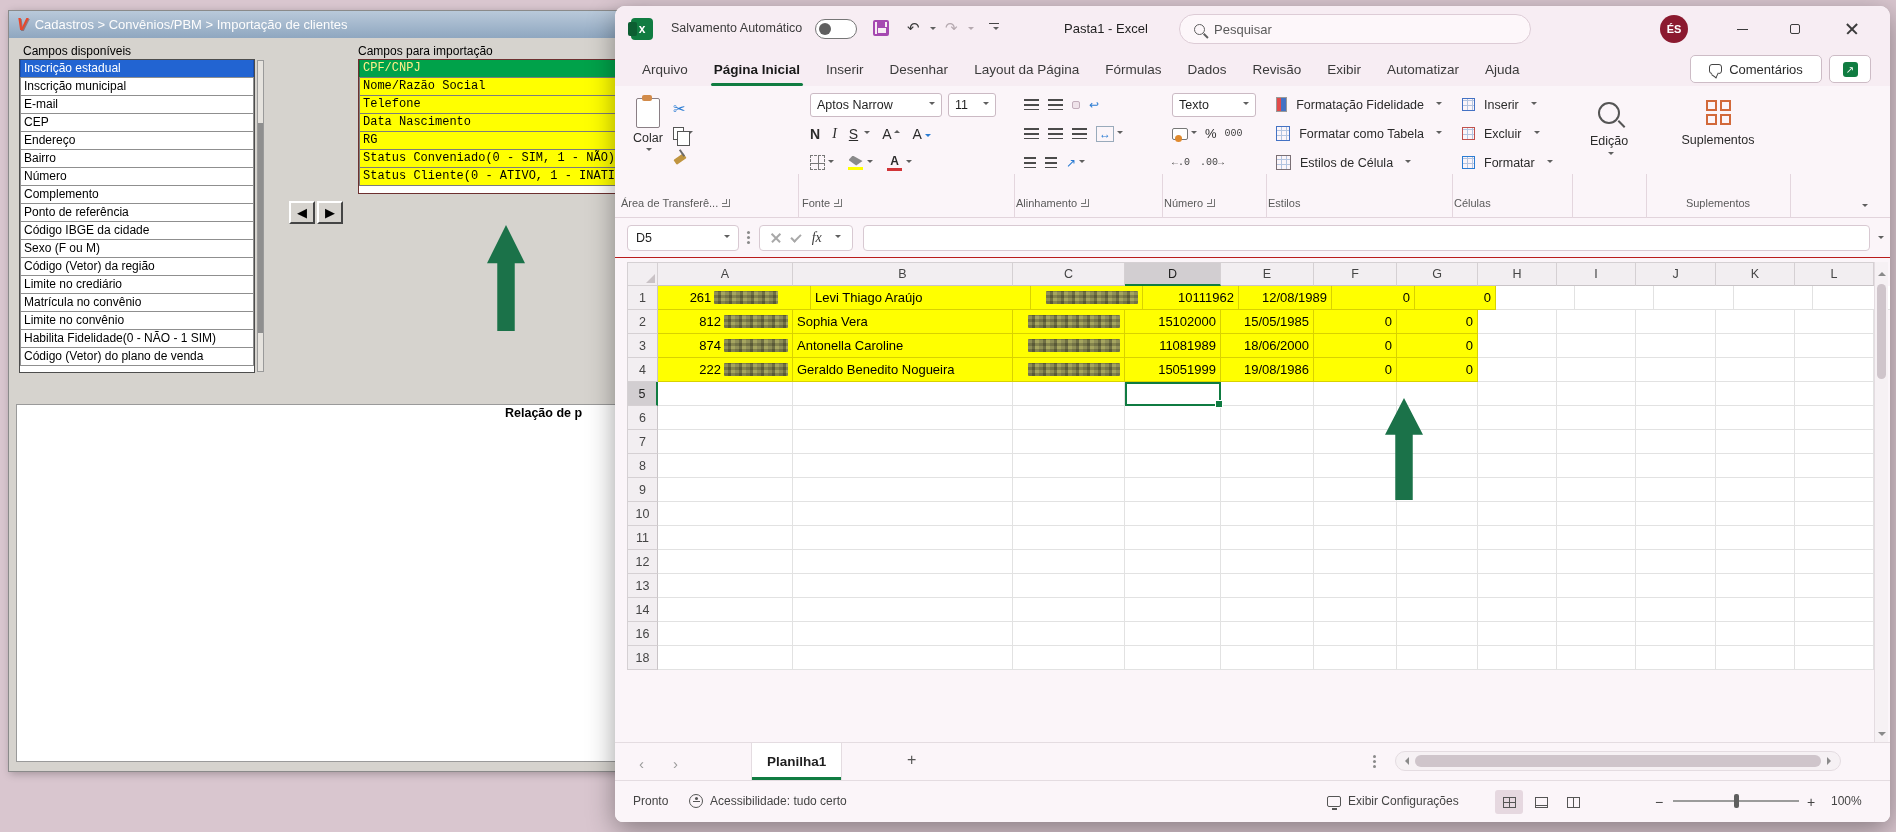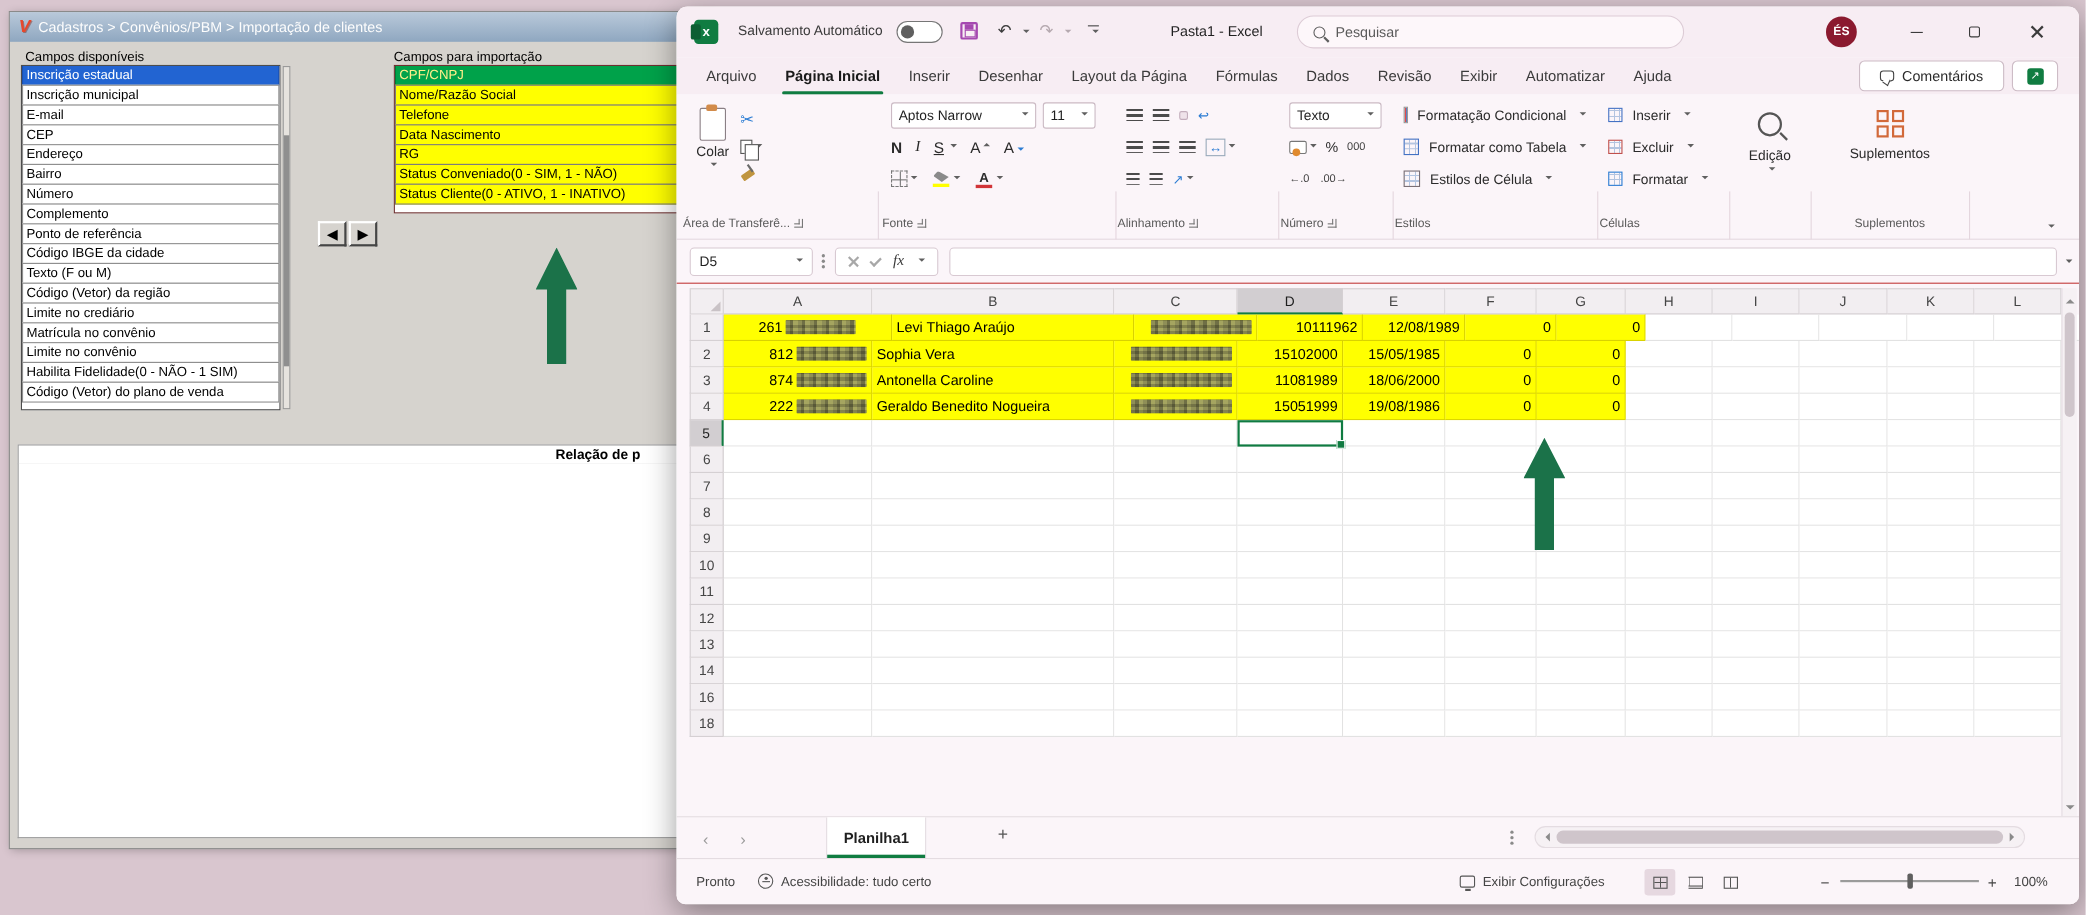--- a/index.html
+++ b/index.html
@@ -11,21 +11,21 @@
       background:#d6d3ce;border:1px solid #8a8a8a;box-shadow:2px 2px 8px rgba(0,0,0,.25);}
   .lw-title{height:27px;background:linear-gradient(#b9c9da,#8fa7c0);
       display:flex;align-items:center;gap:7px;padding:0 8px;color:#fdfdfd;font-size:13px;}
   .lw-logo{color:#e8472b;font-weight:800;font-style:italic;font-size:16px;line-height:16px;
       text-shadow:1px 1px 0 rgba(120,20,0,.4);}
   .lw-lab{position:absolute;font-size:12px;color:#000;}
   .lbox{position:absolute;background:#fff;border:1px solid #4d4d4d;overflow:hidden;}
   .lw-item{height:19px;line-height:17px;border:1px solid #8f8f8f;margin-top:-1px;
       padding:0 3px;font-size:12px;background:#fff;white-space:nowrap;overflow:hidden;color:#000;}
   .lw-item.sel{background:#2264d2;border-color:#1a4fb0;color:#fff;}
-  .lw-item.imp{background:#ffff00;border-color:#7d7d7d;}
+  .lw-item.imp{background:#ffff00;border-color:#7d7d7d;font-family:Liberation Mono, monospace;}
   .lw-item.imp.selg{background:#00a24a;border-color:#007a35;color:#ffef8a;}
   #lw-scroll{position:absolute;left:248px;top:49px;width:7px;height:312px;
       background:#e6e3de;border:1px solid #9a9a9a;}
   #lw-scroll .thumb{position:absolute;left:0;right:0;top:62px;height:210px;background:#8f8f8f;}
   .btn3d{position:absolute;width:26px;height:23px;background:#d6d3ce;
       border-top:2px solid #fff;border-left:2px solid #fff;
       border-right:2px solid #454545;border-bottom:2px solid #454545;
       display:flex;align-items:center;justify-content:center;font-size:13px;color:#000;cursor:default;}
   #lw-relbar{position:absolute;left:7px;top:393px;width:626px;height:18px;background:#fff;
       border:1px solid #9a9a9a;font-size:12.5px;font-weight:700;}
@@ -119,21 +119,21 @@
   .ic-acct::after{content:"";position:absolute;left:2px;bottom:-3px;width:7px;height:7px;border-radius:50%;background:#e08a2e;}
   .ic-cf{width:15px;height:15px;border:1px solid #999;
       background:linear-gradient(90deg,#e14b4b 50%,#4472c4 50%);}
   .ic-grid16{width:15px;height:15px;border:1px solid #4472c4;
       background:repeating-linear-gradient(0deg,transparent 0 4px,#b3c4e0 4px 5px),repeating-linear-gradient(90deg,transparent 0 4px,#b3c4e0 4px 5px);}
   .rtxt{font-size:12.5px;color:#2b2b2b;white-space:nowrap;}
   .ic-magbig{width:22px;height:22px;border:2px solid #555;border-radius:50%;position:relative;}
   .ic-magbig::after{content:"";position:absolute;width:9px;height:2px;background:#555;transform:rotate(45deg);left:17px;top:19px;}
   .ic-addin{display:grid;grid-template-columns:11px 11px;grid-template-rows:11px 11px;gap:3px;}
   .ic-addin span{border:2.5px solid #d2693a;}
-  .mini{font-size:10px;color:#444;}
+  .mini{font-size:10px;color:#444;font-family:Liberation Mono, monospace;}
 
   
   .xl-fbar{position:absolute;left:0;top:212px;right:0;height:40px;background:#fbf5f9;border-bottom:1px solid #b91c1c;}
   .namebox{position:absolute;left:12px;top:7px;width:112px;height:26px;background:#fff;border:1px solid #d8c9d2;
       border-radius:4px;font-size:12.5px;color:#1f1f1f;display:flex;align-items:center;padding:0 8px;justify-content:space-between;}
   .fdots{position:absolute;left:132px;top:13px;width:3px;height:14px;color:#8a8a8a;}
   .fdots::before{content:"";position:absolute;left:0;top:0;width:3px;height:3px;border-radius:50%;background:#8a8a8a;
       box-shadow:0 5px 0 #8a8a8a,0 10px 0 #8a8a8a;}
   .fxgroup{position:absolute;left:144px;top:7px;width:94px;height:26px;background:#fff;border:1px solid #d8c9d2;
       border-radius:4px;display:flex;align-items:center;justify-content:space-evenly;}
@@ -221,21 +221,21 @@
       <div class="lw-item sel">Inscrição estadual</div>
       <div class="lw-item">Inscrição municipal</div>
       <div class="lw-item">E-mail</div>
       <div class="lw-item">CEP</div>
       <div class="lw-item">Endereço</div>
       <div class="lw-item">Bairro</div>
       <div class="lw-item">Número</div>
       <div class="lw-item">Complemento</div>
       <div class="lw-item">Ponto de referência</div>
       <div class="lw-item">Código IBGE da cidade</div>
-      <div class="lw-item">Texto (F ou M)</div>
+      <div class="lw-item">Sexo (F ou M)</div>
       <div class="lw-item">Código (Vetor) da região</div>
       <div class="lw-item">Limite no crediário</div>
       <div class="lw-item">Matrícula no convênio</div>
       <div class="lw-item">Limite no convênio</div>
       <div class="lw-item">Habilita Fidelidade(0 - NÃO - 1 SIM)</div>
       <div class="lw-item">Código (Vetor) do plano de venda</div>
     </div>
   <div id="lw-scroll">
       <div class="thumb"></div>
     </div>
@@ -435,21 +435,21 @@
       <div class="glab">
           <span>Número</span>
           <span class="launcher"></span>
         </div>
     </div>
     <div class="rdiv" style="left:651px"></div>
 
     <div class="rgroup" style="left:653px;width:182px">
       <div class="rrow">
         <span class="ic-cf"></span>
-        <span class="rtxt">Formatação Condicional</span>
+        <span class="rtxt">Formatação Fidelidade</span>
           <span class="car"></span>
       </div>
       <div class="rrow">
         <span class="ic-grid16"></span>
         <span class="rtxt">Formatar como Tabela</span>
           <span class="car"></span>
       </div>
       <div class="rrow">
         <span class="ic-grid16" style="border-color:#7a6f75"></span>
         <span class="rtxt">Estilos de Célula</span>

